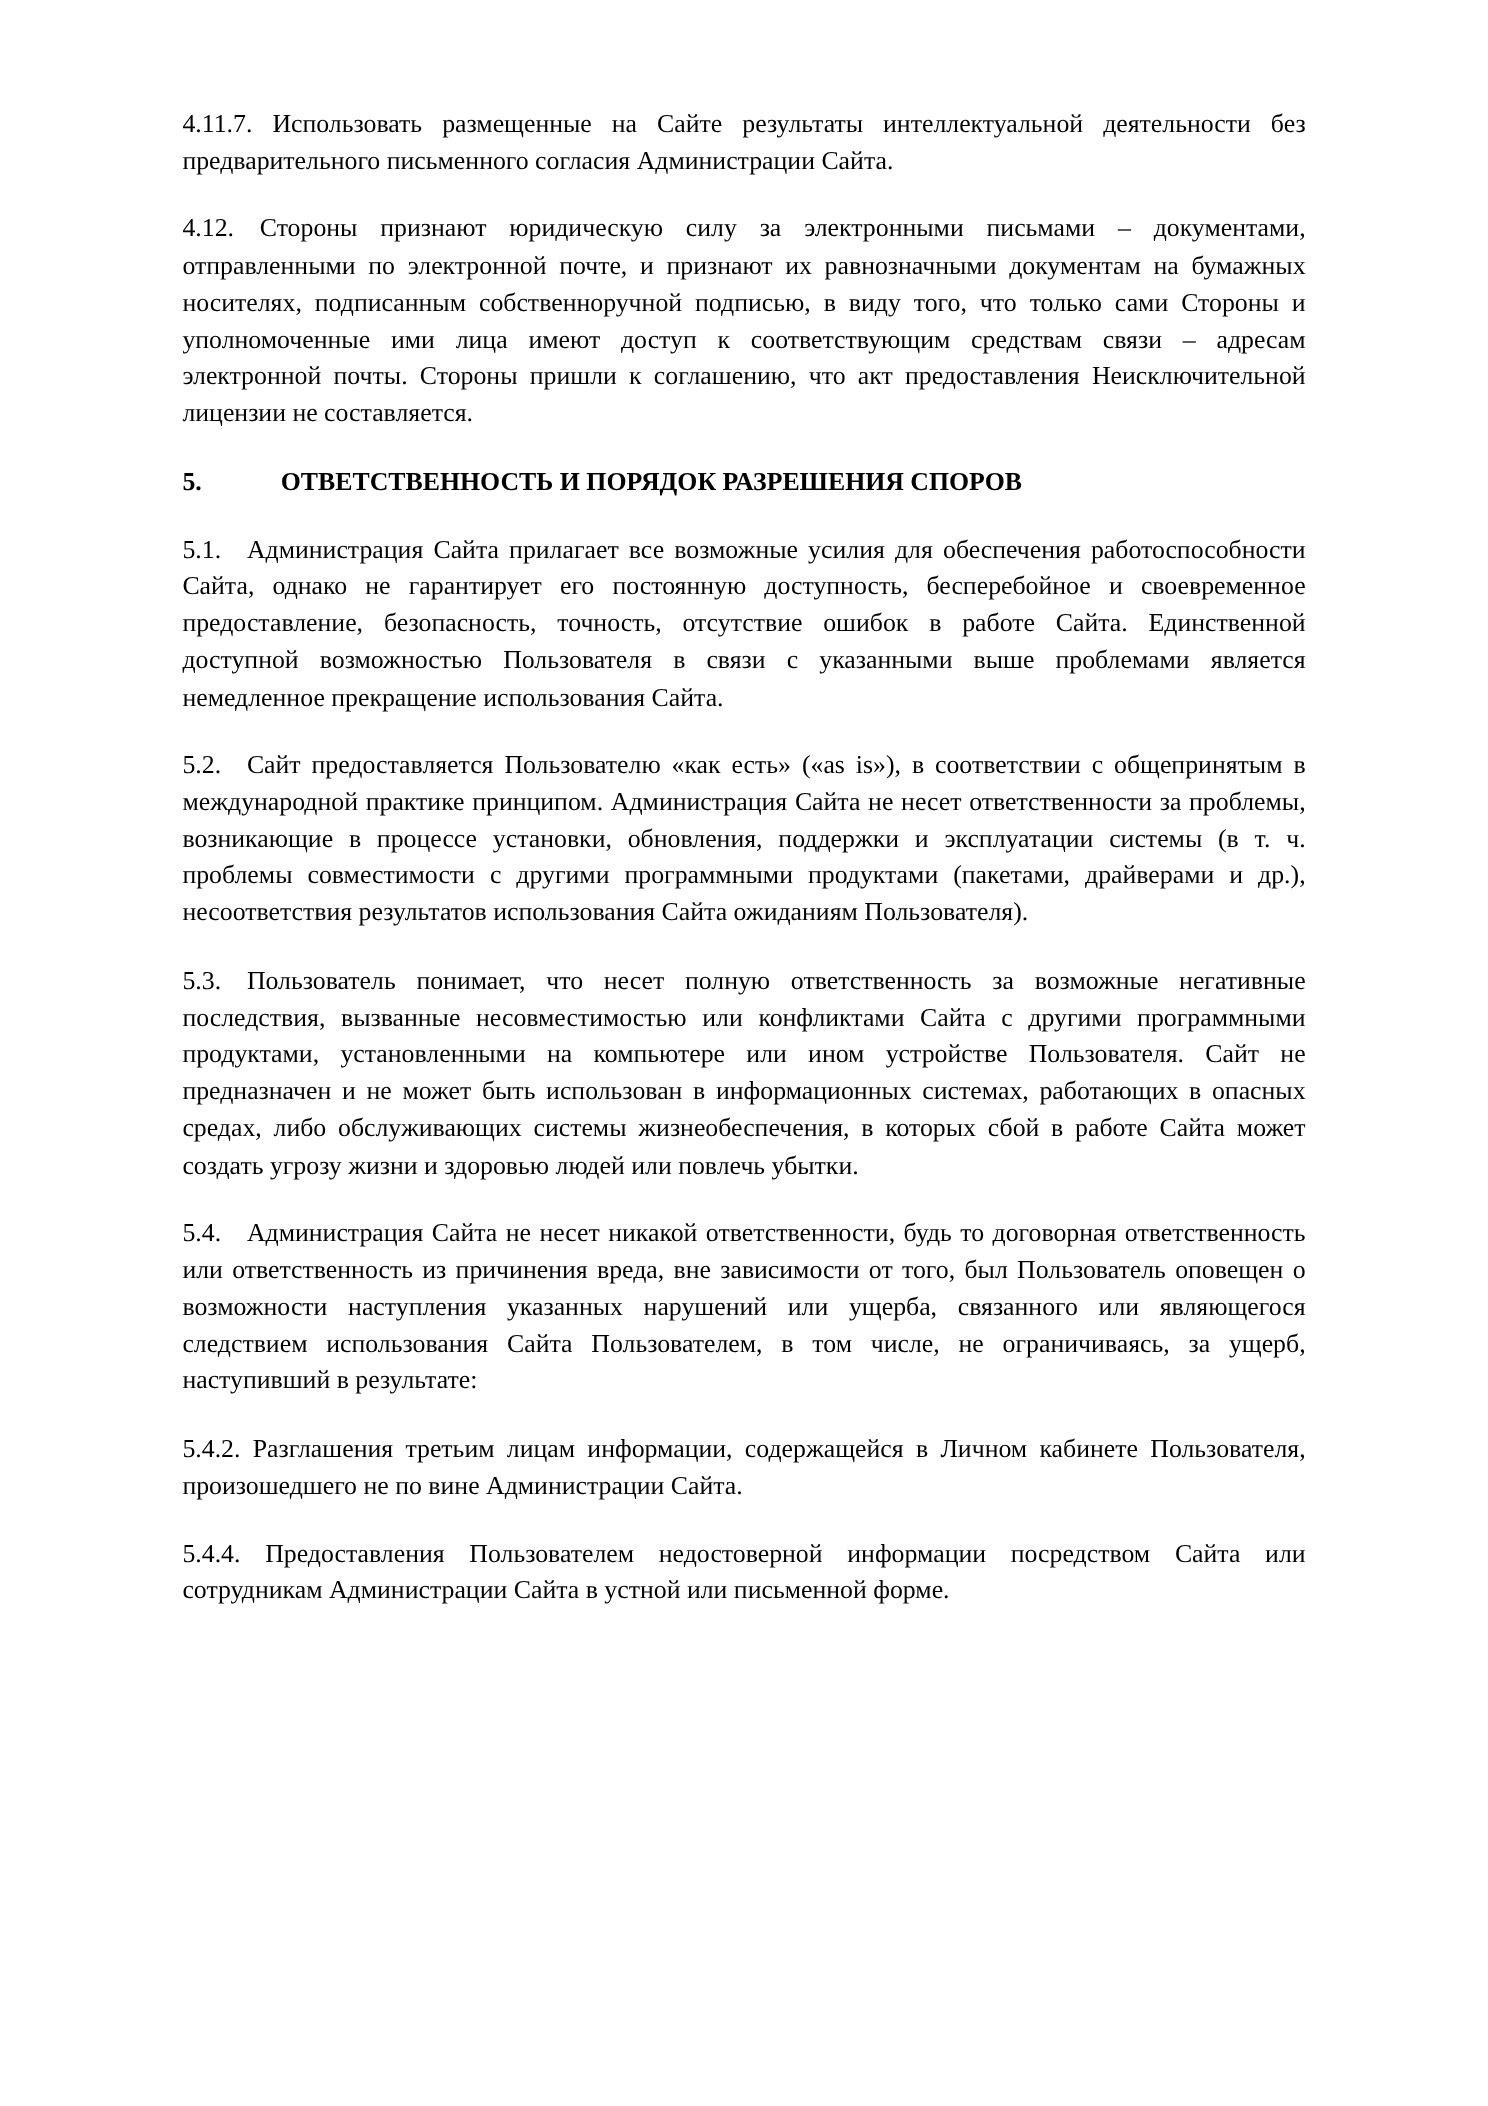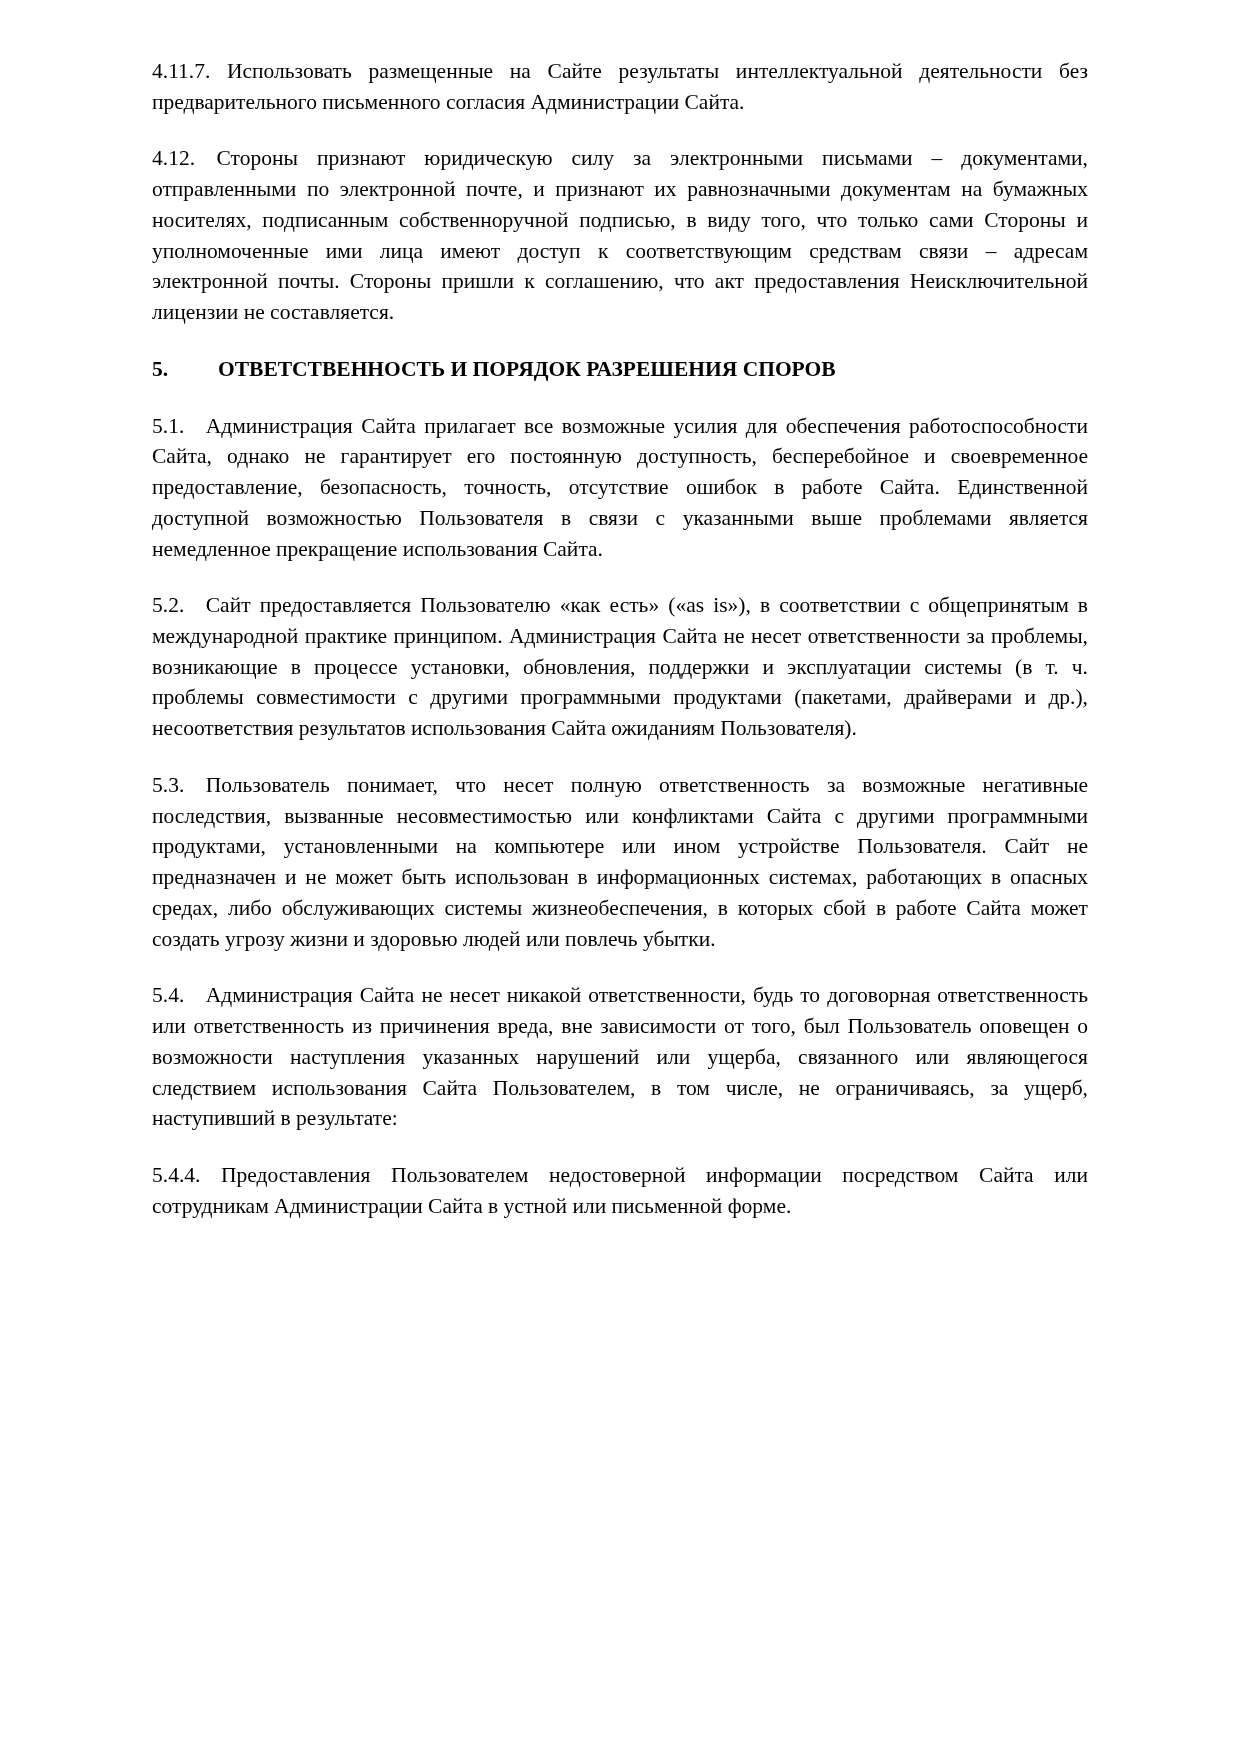--- a/index.html
+++ b/index.html
@@ -10,21 +10,21 @@
   body {
     width: 1240px;
     height: 1755px;
     font-family: "Liberation Serif", "DejaVu Serif", serif;
     color: #000000;
   }
   .page {
     box-sizing: border-box;
     width: 1240px;
     height: 1755px;
-    padding: 56px 152px 60px 152px;
+    padding: 88px 152px 60px 152px;
     background: #ffffff;
   }
   .doc-body {
     width: 936px;
   }
   p.para {
     margin: 0 0 26px 0;
     font-size: 21.5px;
     line-height: 1.43;
     text-align: justify;
@@ -41,20 +41,21 @@
     font-weight: bold;
     display: flex;
     flex-direction: row;
   }
   .heading .num {
     width: 66px;
     flex: 0 0 66px;
   }
   .heading .title {
     flex: 1 1 auto;
+    margin-left: 16px;
   }
 </style>
 </head>
 <body>
 
 <div class="page">
   <div class="doc-body">
 
     <p class="para">4.11.7. Использовать размещенные на Сайте результаты интеллектуальной деятельности без предварительного письменного согласия Администрации Сайта.</p>
 
@@ -62,16 +63,17 @@
 
     <div class="heading">
       <span class="num">5.</span>
       <span class="title">ОТВЕТСТВЕННОСТЬ И ПОРЯДОК РАЗРЕШЕНИЯ СПОРОВ</span>
     </div>
 
     <p class="para">5.1. Администрация Сайта прилагает все возможные усилия для обеспечения работоспособности Сайта, однако не гарантирует его постоянную доступность, бесперебойное и своевременное предоставление, безопасность, точность, отсутствие ошибок в работе Сайта. Единственной доступной возможностью Пользователя в связи с указанными выше проблемами является немедленное прекращение использования Сайта.</p>
     <p class="para">5.2. Сайт предоставляется Пользователю «как есть» («as is»), в соответствии с общепринятым в международной практике принципом. Администрация Сайта не несет ответственности за проблемы, возникающие в процессе установки, обновления, поддержки и эксплуатации системы (в т. ч. проблемы совместимости с другими программными продуктами (пакетами, драйверами и др.), несоответствия результатов использования Сайта ожиданиям Пользователя).</p>
     <p class="para">5.3. Пользователь понимает, что несет полную ответственность за возможные негативные последствия, вызванные несовместимостью или конфликтами Сайта с другими программными продуктами, установленными на компьютере или ином устройстве Пользователя. Сайт не предназначен и не может быть использован в информационных системах, работающих в опасных средах, либо обслуживающих системы жизнеобеспечения, в которых сбой в работе Сайта может создать угрозу жизни и здоровью людей или повлечь убытки.</p>
     <p class="para">5.4. Администрация Сайта не несет никакой ответственности, будь то договорная ответственность или ответственность из причинения вреда, вне зависимости от того, был Пользователь оповещен о возможности наступления указанных нарушений или ущерба, связанного или являющегося следствием использования Сайта Пользователем, в том числе, не ограничиваясь, за ущерб, наступивший в результате:</p>
+    <p class="para">5.4.2. Разглашения третьим лицам информации, содержащейся в Личном кабинете Пользователя, произошедшего не по вине Администрации Сайта.</p>
     <p class="para">5.4.4. Предоставления Пользователем недостоверной информации посредством Сайта или сотрудникам Администрации Сайта в устной или письменной форме.</p>
 
   </div>
 </div>
 
 </body></html>

